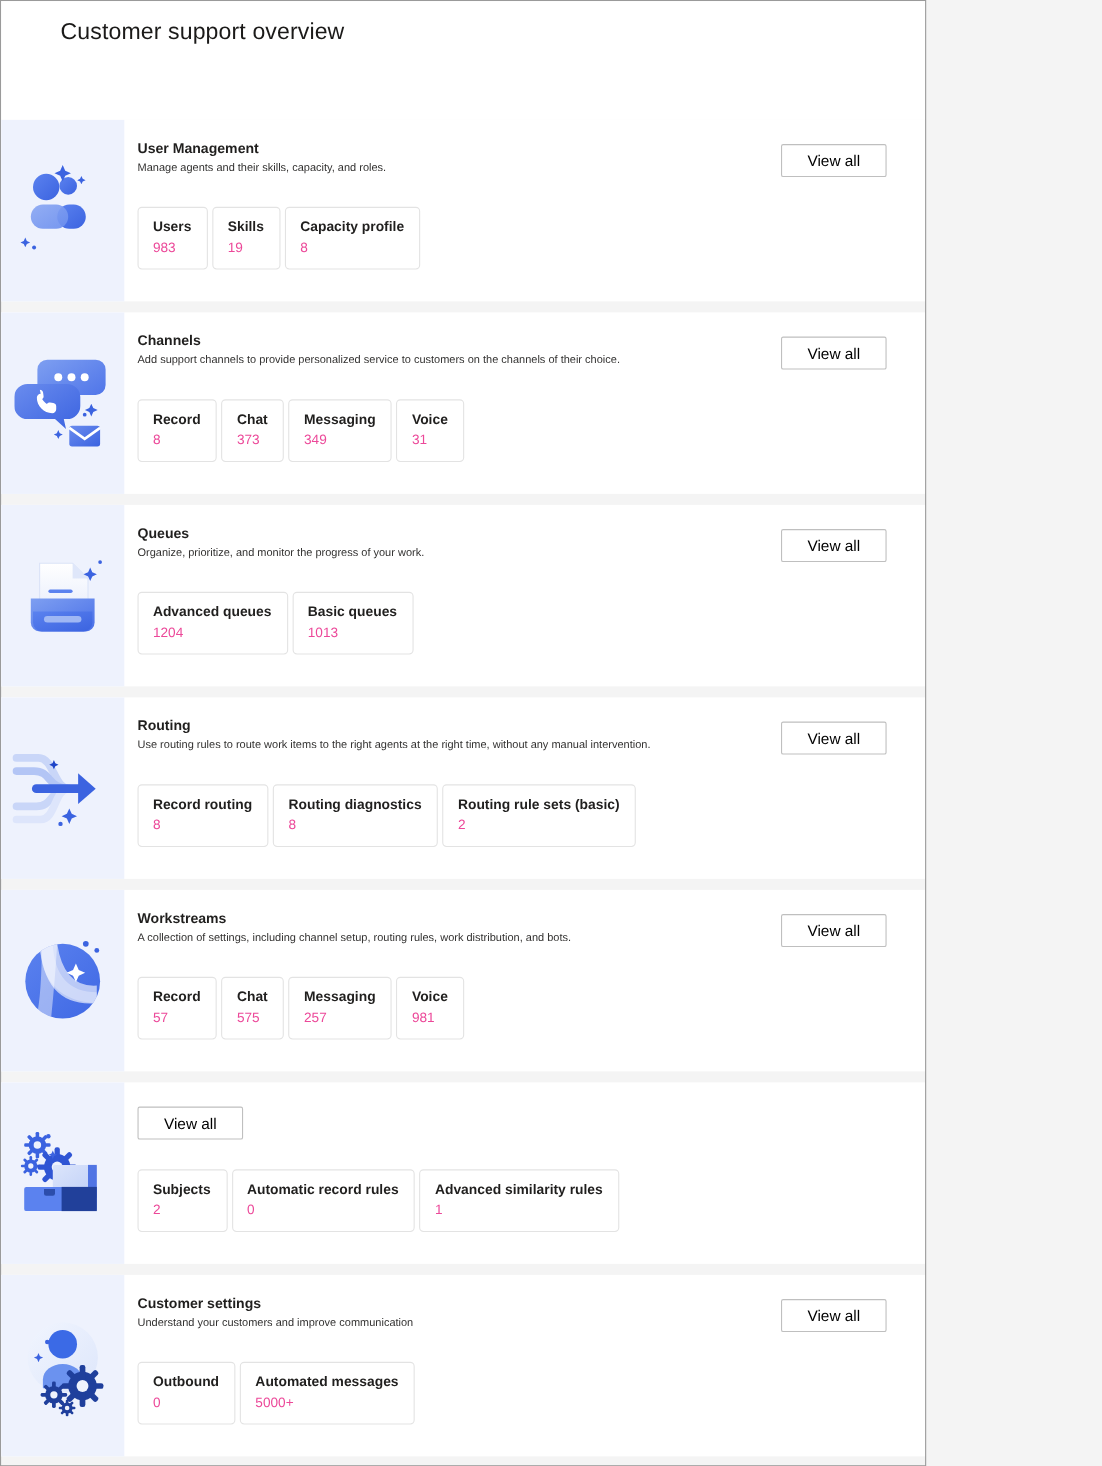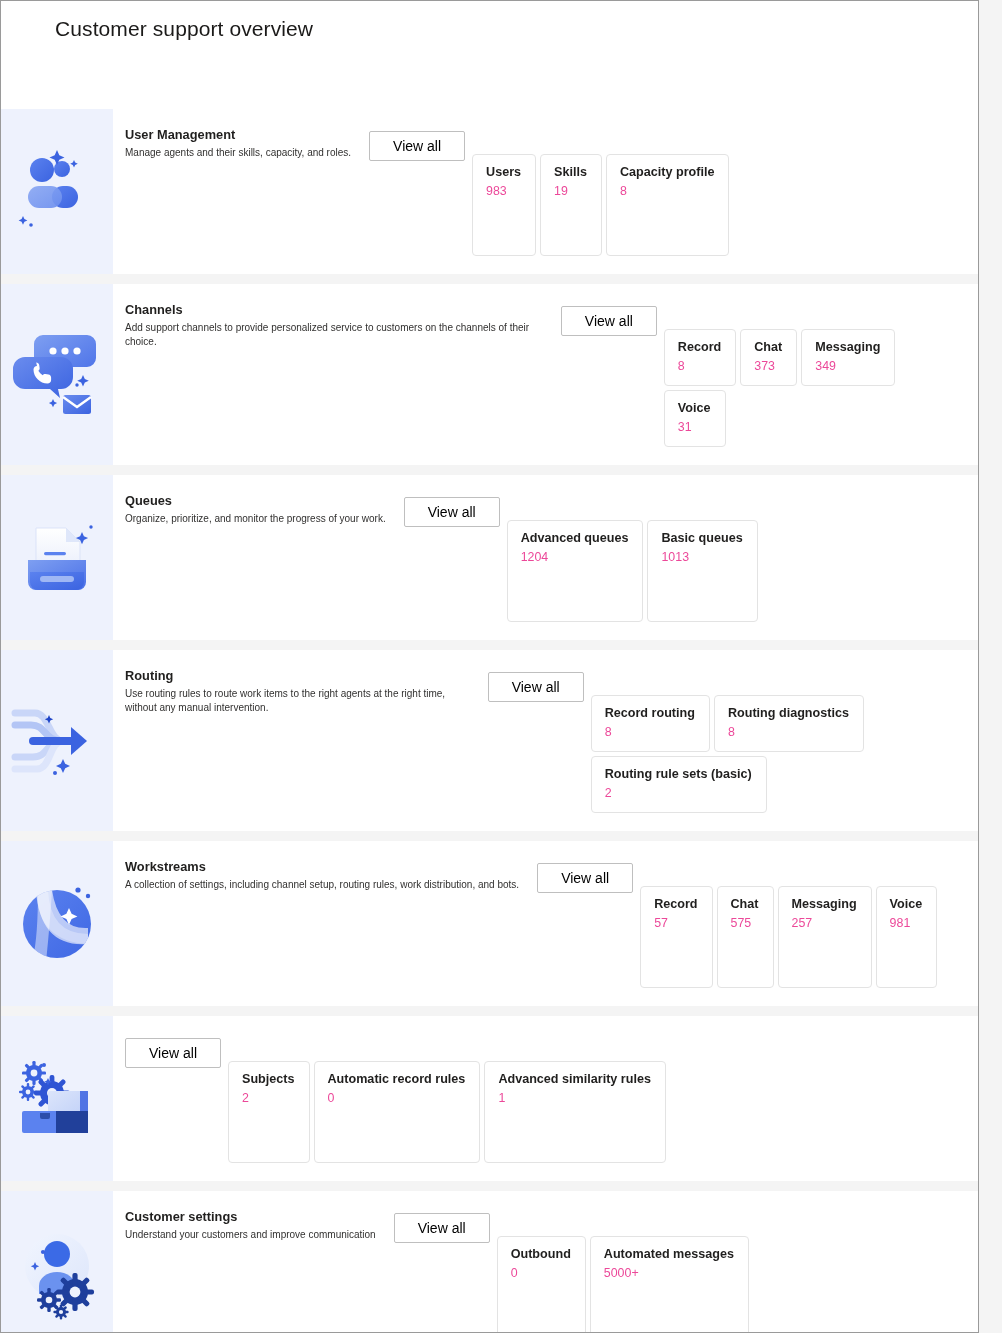--- a/index.html
+++ b/index.html
@@ -3,21 +3,21 @@
 <meta charset="utf-8">
 <style>
   * { box-sizing: border-box; margin: 0; padding: 0; }
   html, body {
     width: 1002px;
     height: 1333px;
     font-family: "Liberation Sans", sans-serif;
     background: #f4f4f4;
   }
   .app-frame {
-    width: 979px;
+    width: 842px;
     height: 1333px;
     border: 1px solid #9a9a9a;
     background: #f4f4f4;
     overflow: hidden;
     position: relative;
   }
 
   
   .page-header {
     background: #ffffff;
@@ -57,21 +57,21 @@
     display: flex;
     align-items: center;
     justify-content: center;
   }
   .card-art svg { display: block; }
 
   .card-body {
     flex: 1 1 auto;
     padding: 18px 28px 18px 12px;
     display: flex;
-    flex-direction: row;
+    flex-direction: column;
   }
   .card-heading-row {
     display: flex;
     align-items: flex-start;
     justify-content: space-between;
   }
   .card-texts { flex: 1 1 auto; padding-right: 18px; }
   .card-title {
     font-size: 12.8px;
     font-weight: bold;

